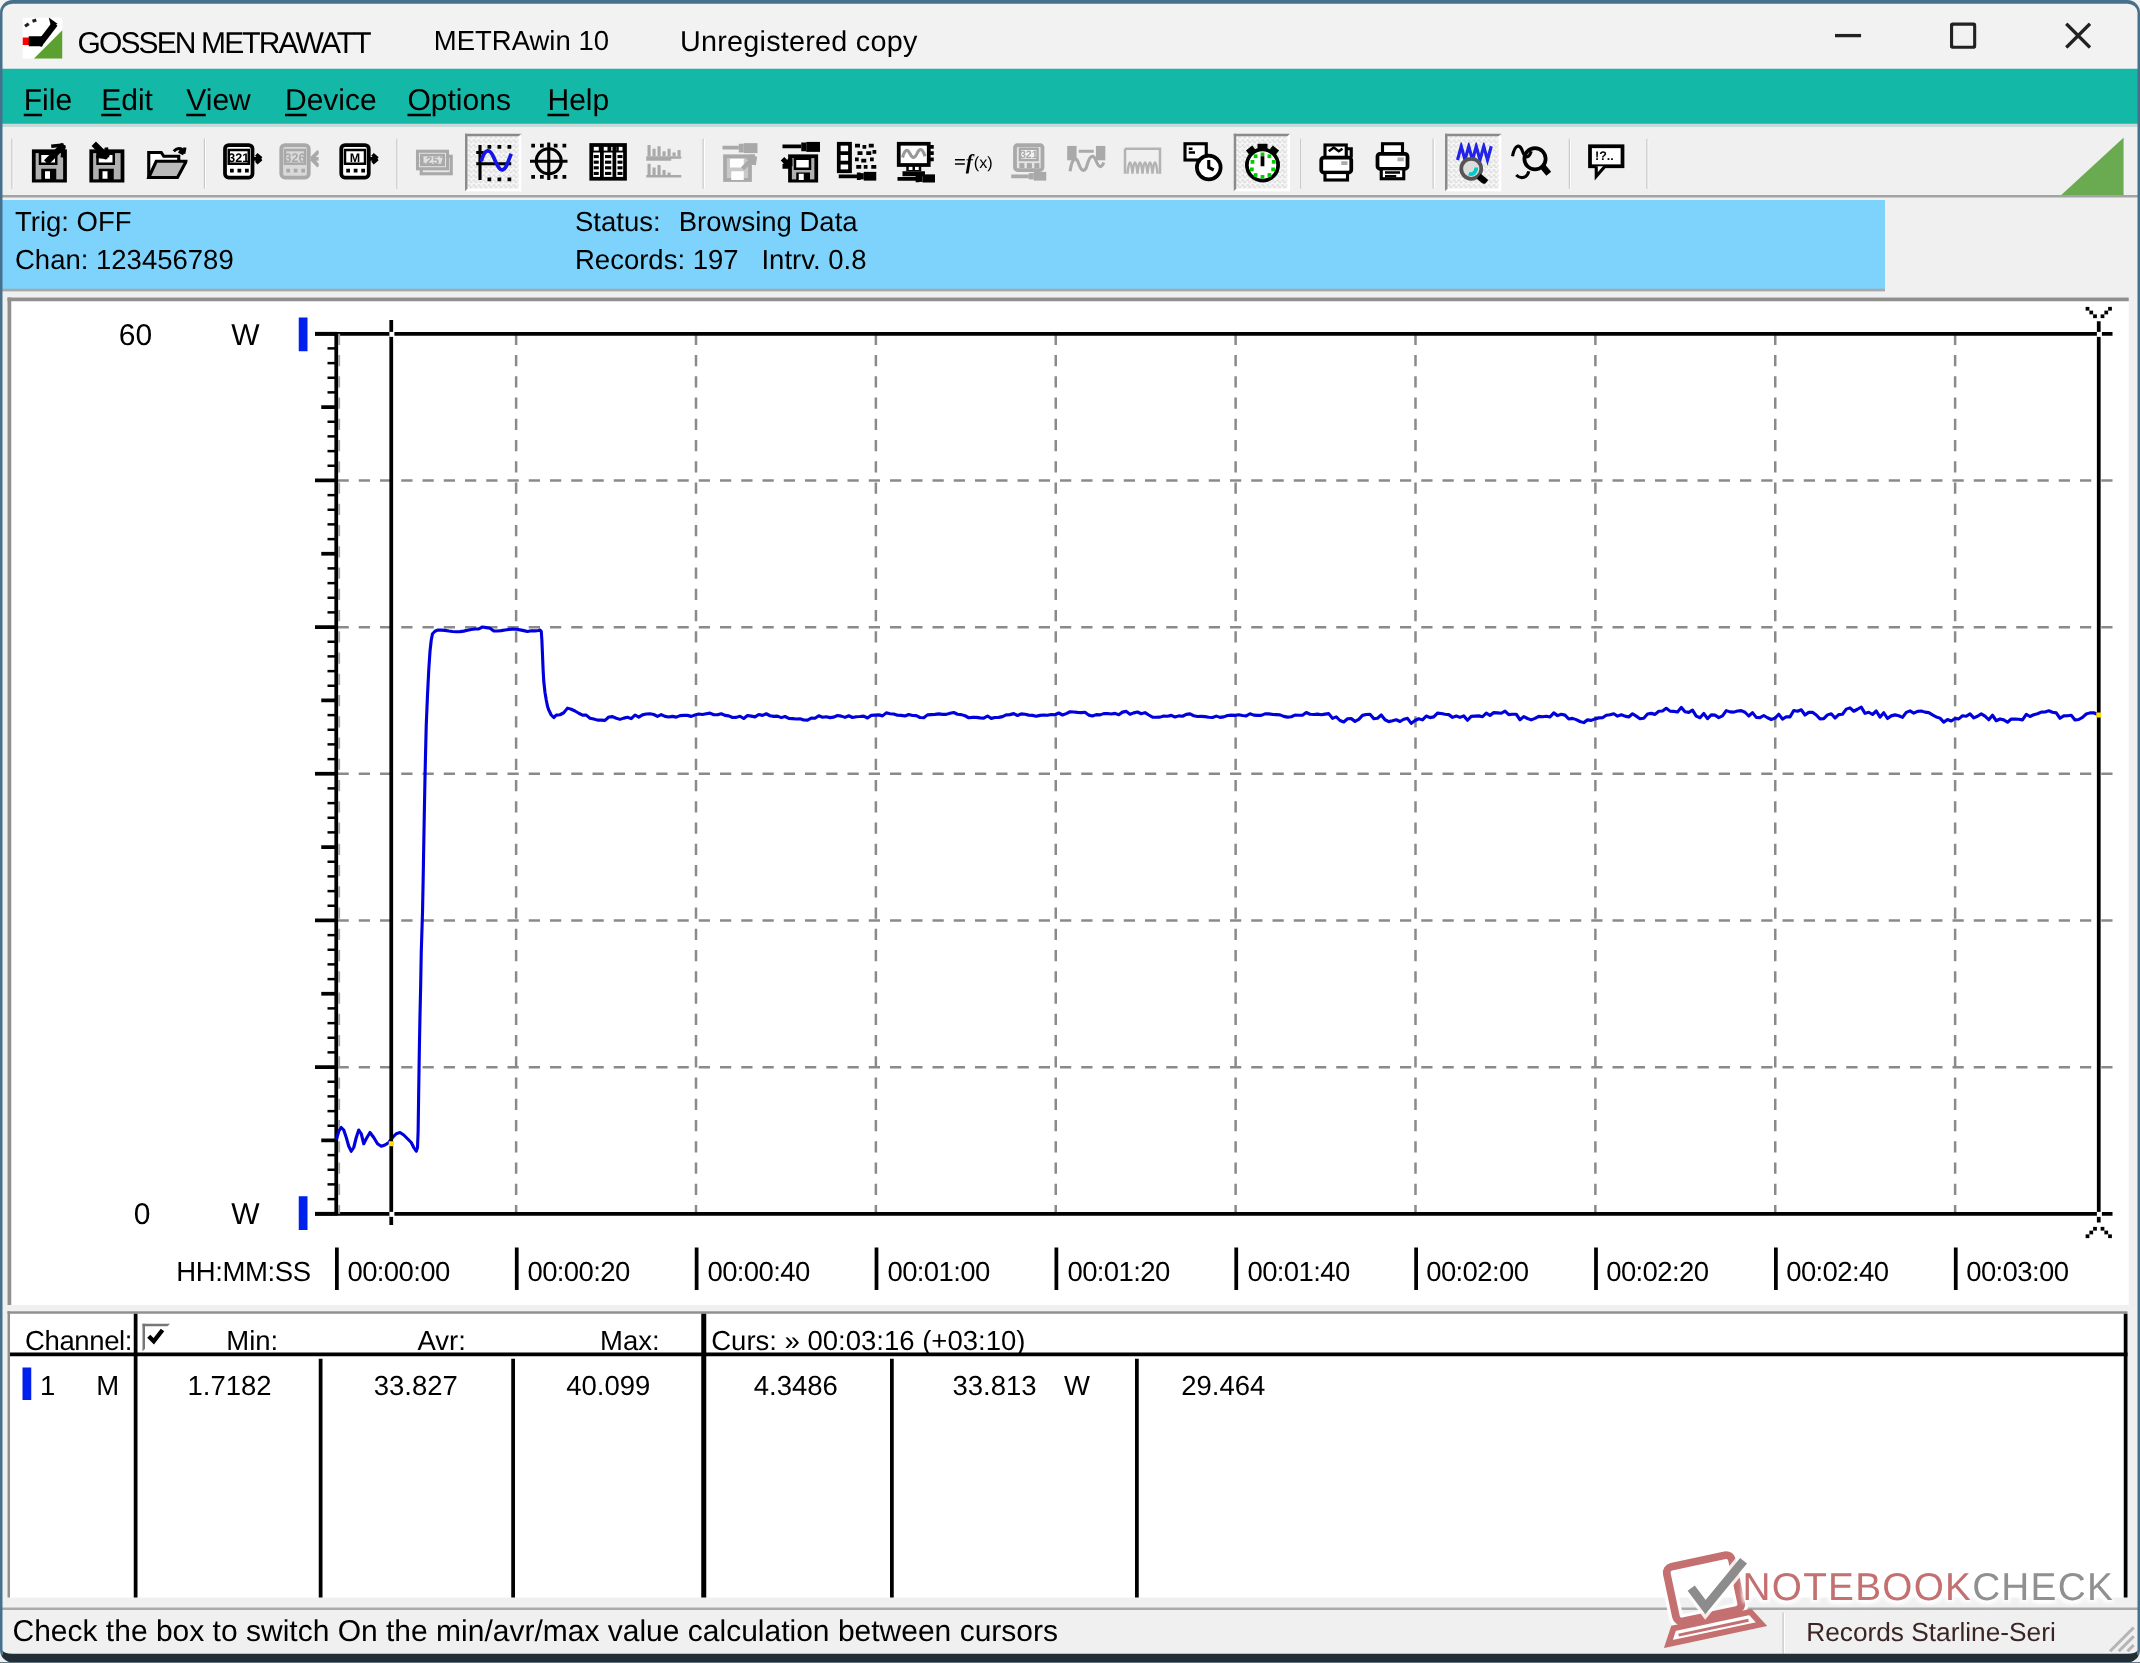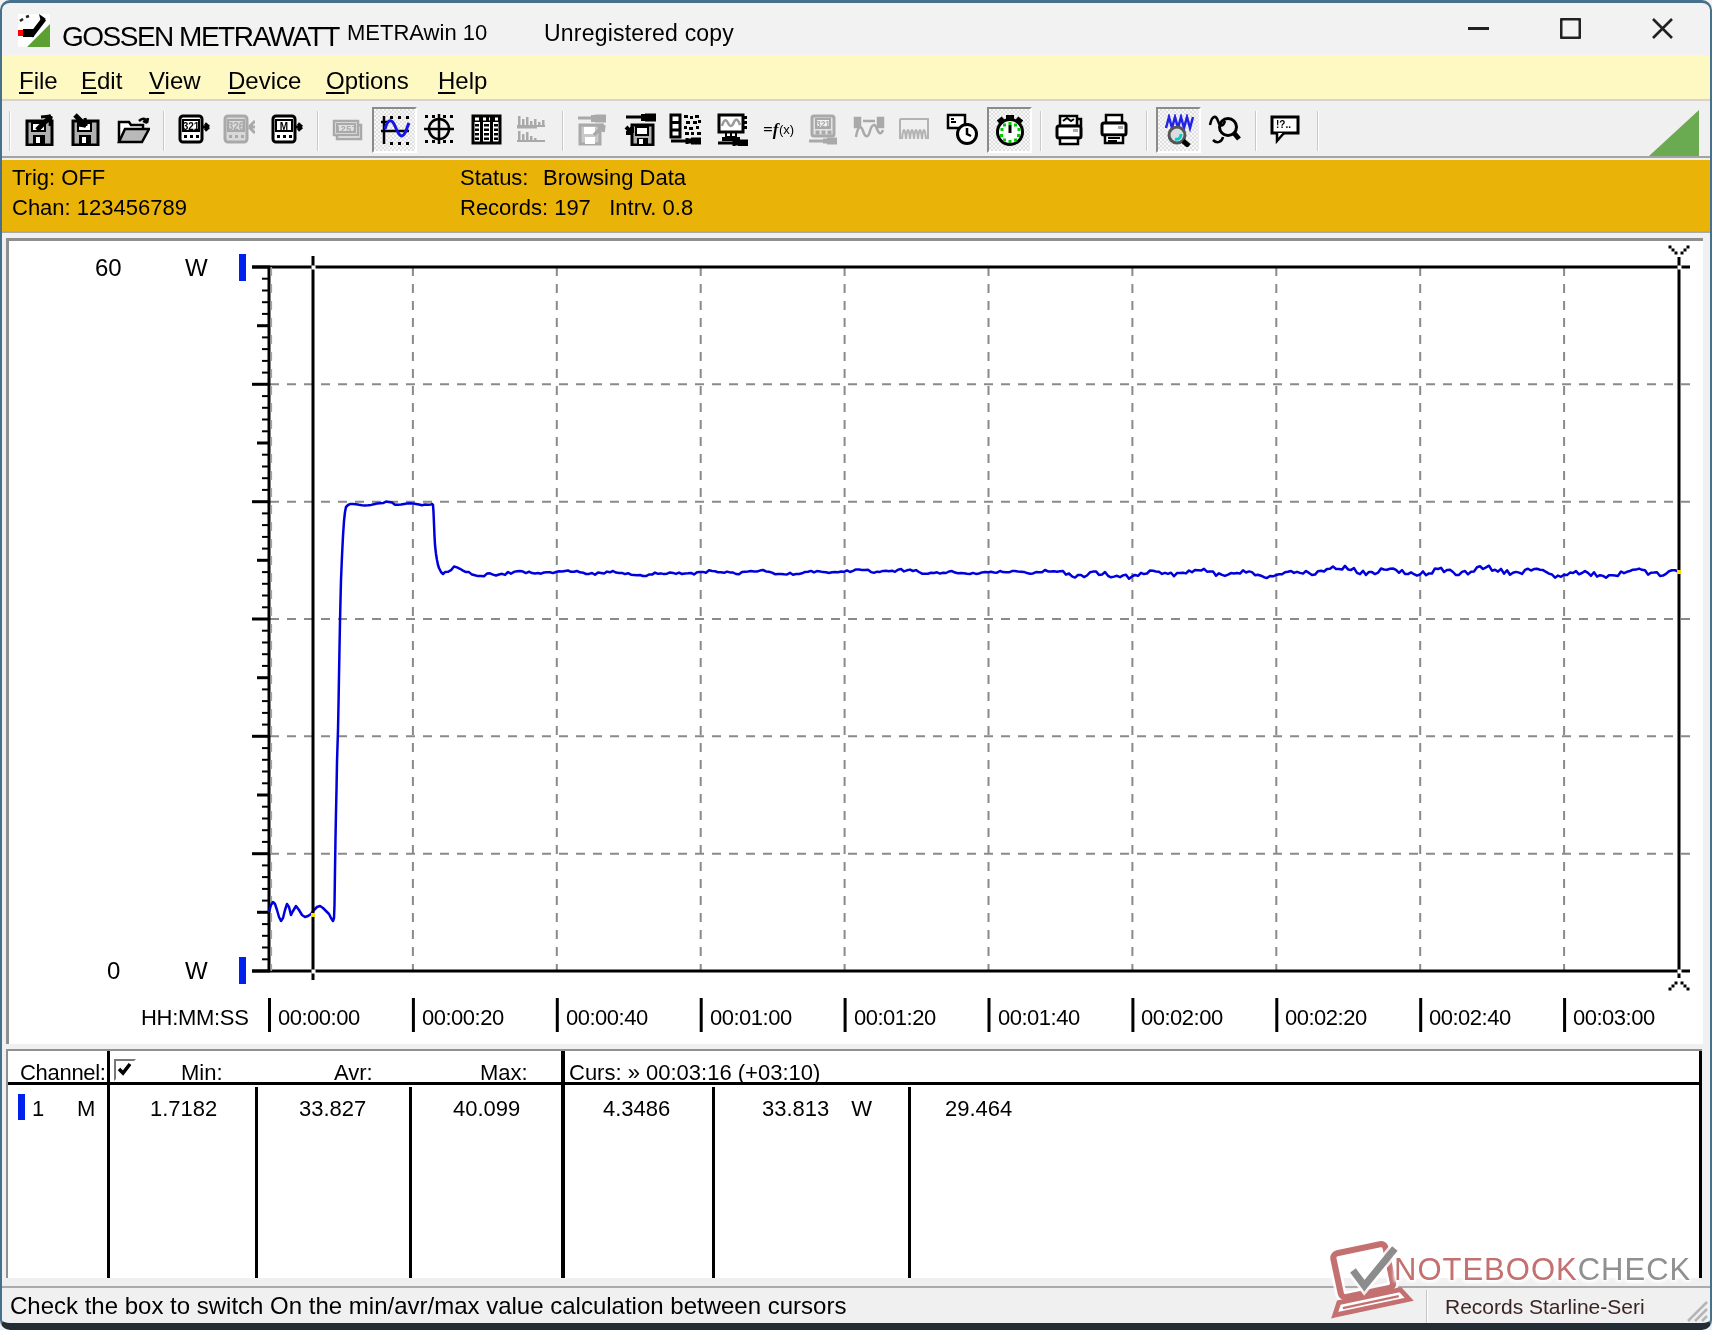--- a/index.html
+++ b/index.html
@@ -2,23 +2,23 @@
 <html><head><meta charset="utf-8">
 <style>
 * { margin:0; padding:0; box-sizing:border-box; }
 html,body { width:1712px; height:1330px; overflow:hidden; }
 body { -webkit-font-smoothing:antialiased; font-family:"Liberation Sans", sans-serif; background:#28343d; position:relative; }
 #win { position:absolute; left:0; top:0; width:1712px; height:1330px; background:#f0f0f0; }
 #frame { position:absolute; left:0; top:0; width:1712px; height:1330px; border-left:2px solid #47708c; border-right:2px solid #47708c; border-top:3px solid #47708c; border-bottom:7px solid #222d36; border-radius:10px; z-index:50; pointer-events:none; }
 .abs { position:absolute; }
 .t { position:absolute; white-space:pre; color:#000; }
 #titlebar { position:absolute; left:0; top:0; width:1712px; height:55px; background:#f2f2f2; }
-#menubar { position:absolute; left:0; top:55px; width:1712px; height:46px; background:#fef9c3; border-bottom:2px solid #d4d4d4; font-size:24px; }
+#menubar { position:absolute; left:0; top:55px; width:1712px; height:46px; background:#14b8a6; border-bottom:2px solid #d4d4d4; font-size:24px; }
 #toolbar { position:absolute; left:0; top:103px; width:1712px; height:55px; background:#f0f0f0; border-bottom:2px solid #a3a3a3;text-align:right; }
-#statusrow { position:absolute; left:0; top:160px; width:1712px; height:73px; background:#eab308; border-bottom:2px solid #a8a8a8; font-size:22px; }
+#statusrow { position:absolute; left:0; top:160px; width:1508px; height:73px; background:#7dd3fc; border-bottom:2px solid #a8a8a8; font-size:22px; }
 .menu-item { position:absolute; top:12px; }
 .menu-item span { text-decoration:underline; text-underline-offset:3px; }
 .sep { position:absolute; top:8px; width:2px; height:40px; background:#c9c9c9; border-right:1px solid #fff; }
 .btn { position:absolute; top:4px; width:45px; height:46px; }
 .btn.pressed { background:#f4f4f4; background-image:repeating-conic-gradient(#e0e0e0 0% 25%, #f8f8f8 0% 50%); background-size:4px 4px; border-top:2px solid #8b8b8b; border-left:2px solid #8b8b8b; border-bottom:2px solid #fff; border-right:2px solid #fff; }
 .btn svg { position:absolute; left:6px; top:6px; }
 .btn.pressed svg { left:5px; top:5px; }
 #chartpanel { position:absolute; left:6px; top:238px; width:1697px; height:806px; background:#fff; border-top:3px solid #8f8f8f; border-left:3px solid #8f8f8f; }
 #tablepanel { position:absolute; left:6px; top:1049px; width:1696px; height:229px; background:#fff; border-top:2px solid #909090; border-left:2px solid #909090; font-size:22px; }
 #bottombar { position:absolute; left:0; top:1286px; width:1712px; height:37px; background:#f0f0f0; border-top:2px solid #ababab; font-size:24px; }
@@ -28,21 +28,21 @@
   <div id="titlebar">
     <svg class="abs" style="left:18px;top:14px" width="32" height="33" viewBox="0 0 32 33">
       <rect width="32" height="33" fill="#fff"></rect>
       <polygon points="9,33 32,33 32,10" fill="#5da032"></polygon>
       <rect x="0" y="16" width="6" height="6" fill="#f00"></rect>
       <rect x="5" y="15" width="11" height="8" fill="#000"></rect>
       <path d="M13 22 L26 5" stroke="#000" stroke-width="5" fill="none"></path>
       <polygon points="21,0 28,5 23,8" fill="#000"></polygon>
       <path d="M2 7 L5 5 M8 3 L11 2" stroke="#222" stroke-width="2.6" fill="none"></path>
     </svg>
-    <div class="t" style="left:62px;top:21px;font-size:28px;letter-spacing:-1.5px;">GOSSEN METRAWATT</div>
+    <div class="t" style="left:62px;top:21px;font-size:24px;letter-spacing:-1.5px;">GOSSEN METRAWATT</div>
     <div class="t" style="left:347px;top:20px;font-size:22px;">METRAwin 10</div>
     <div class="t" style="left:544px;top:20px;font-size:23px;letter-spacing:0.2px">Unregistered copy</div>
     <svg class="abs" style="left:1468px;top:27px" width="21" height="3">
         <rect width="21" height="3" fill="#222"></rect>
       </svg>
     <svg class="abs" style="left:1560px;top:18px" width="21" height="21">
         <rect x="1" y="1" width="19" height="19" fill="none" stroke="#222" stroke-width="3" rx="2"></rect>
       </svg>
     <svg class="abs" style="left:1652px;top:18px" width="21" height="21">
         <path d="M1 1 L20 20 M20 1 L1 20" stroke="#222" stroke-width="2.6"></path>

